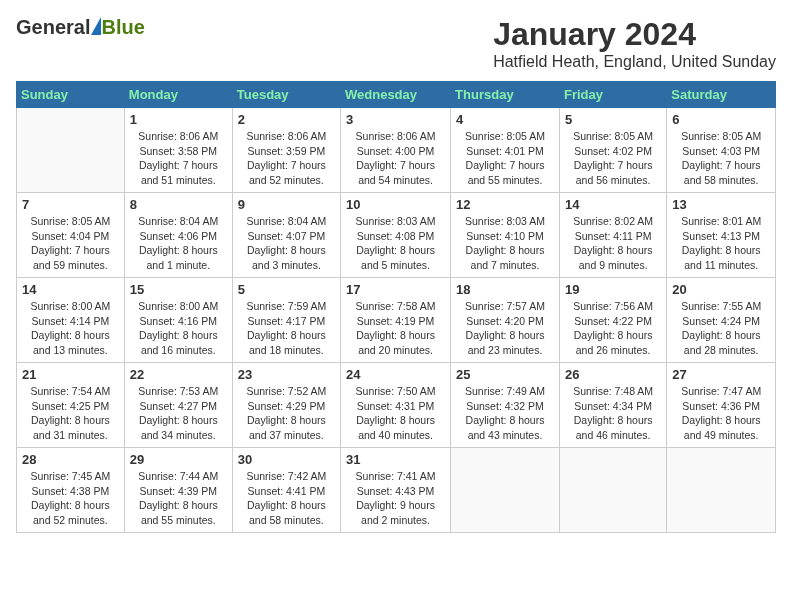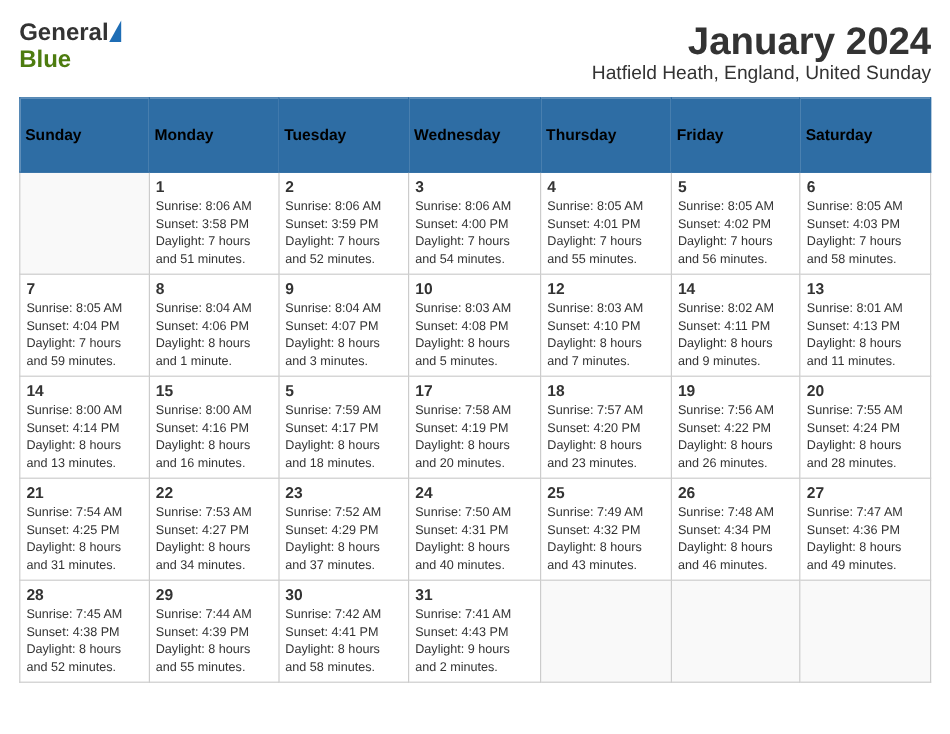--- a/index.html
+++ b/index.html
@@ -11,45 +11,44 @@
       padding: 16px;
     }
     .header-section {
       display: flex;
       justify-content: space-between;
       align-items: flex-start;
       margin-bottom: 10px;
     }
     .logo {
       display: flex;
-      flex-direction: column;
+      flex-direction: row;
       align-items: flex-start;
     }
     .title-section {
-      text-align: right;
     }
     .month-title {
       font-size: 32px;
       font-weight: bold;
       color: #333;
     }
     .location-subtitle {
       font-size: 16px;
       color: #333;
       font-weight: normal;
     }
     .calendar-table {
       width: 100%;
       border-collapse: collapse;
       font-size: 11px;
     }
     .calendar-table th {
       background-color: #2e6da4;
-      color: #000000;
-      padding: 23px 4px;
+      color: #86efac;
+      padding: 5px 4px;
       text-align: left;
       font-size: 13px;
       font-weight: bold;
       border: 1px solid #2e6da4;
     }
     .calendar-table td {
       border: 1px solid #ccc;
       vertical-align: top;
       padding: 4px 5px;
       min-height: 80px;
@@ -59,20 +58,21 @@
       font-size: 13px;
       font-weight: bold;
       color: #333;
       display: block;
       margin-bottom: 2px;
     }
     .day-info {
       font-size: 10.5px;
       color: #333;
       line-height: 1.4;
+      text-align: center;
     }
     .empty-cell {
       background: #f9f9f9;
     }
     .week-row td {
       height: 85px;
     }
     .logo-wrapper {
       display: flex;
       align-items: center;

